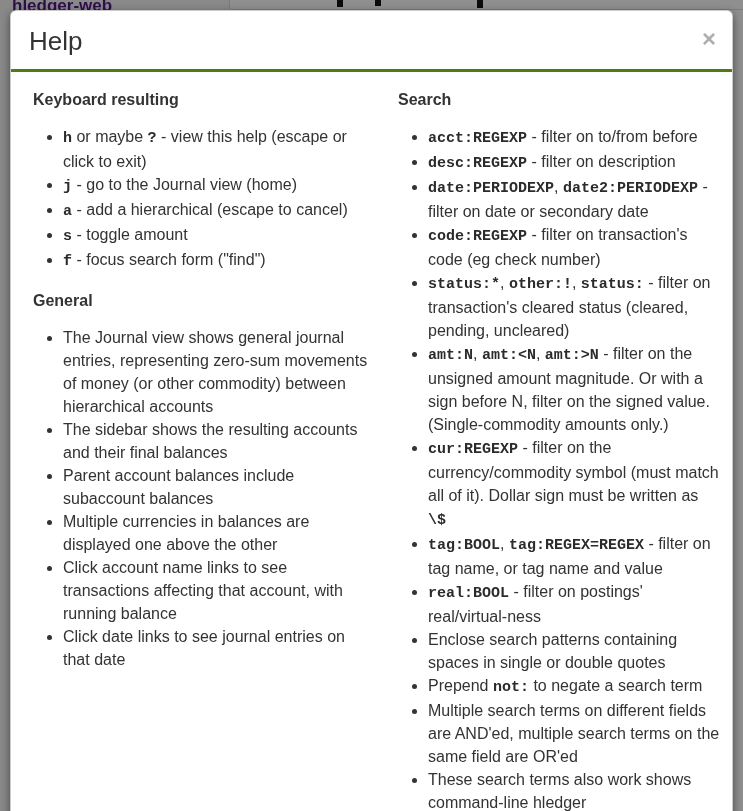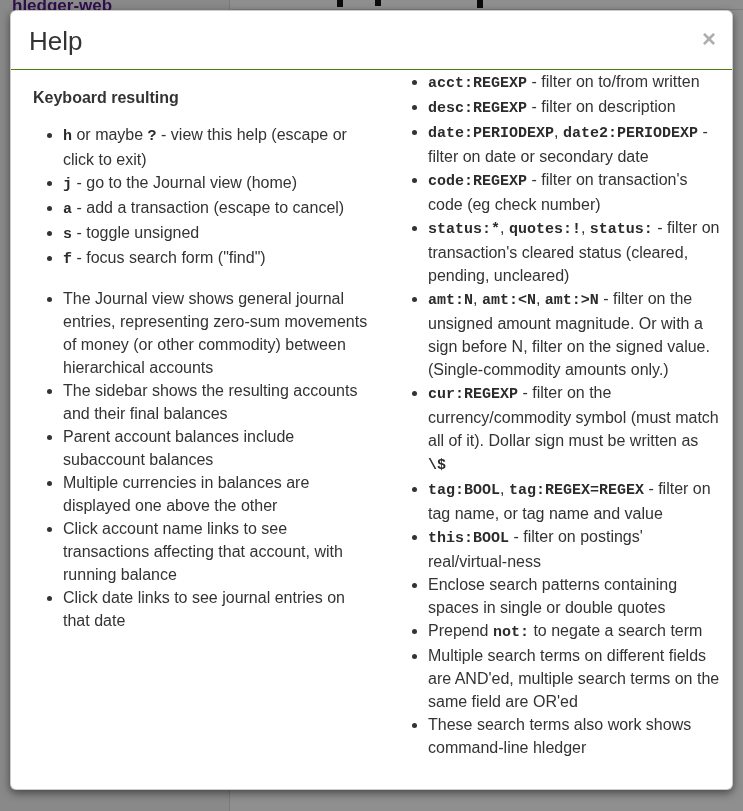--- a/index.html
+++ b/index.html
@@ -34,21 +34,21 @@
     position: absolute; left: 10px; top: 10px; width: 723px;
     background: #ffffff;
     border: 1px solid rgba(0,0,0,0.2);
     border-radius: 6px;
     box-shadow: 0 3px 9px rgba(0,0,0,0.5);
     color: #333333;
   }
   .modal-header {
     position: relative;
     padding: 15px 20px 13px 18px;
-    border-bottom: 1px solid #4d7c0f;
+    border-bottom: 3px solid #4d7c0f;
   }
   .modal-title {
     font-size: 26px; font-weight: normal; color: #333; line-height: 30px;
   }
   .close-btn {
     position: absolute; top: 16px; right: 16px;
     font-size: 24px; line-height: 1; font-weight: bold;
     color: #aeaeae; cursor: pointer;
     font-family: "Liberation Sans", sans-serif;
   }
@@ -91,44 +91,46 @@
   <div class="modal-header">
     <div class="modal-title">Help</div>
     <span class="close-btn">×</span>
   </div>
   <div class="modal-body">
     <div class="col-left">
         <div class="section-heading">Keyboard resulting</div>
         <ul class="help-list">
           <li><code>h</code><span> or maybe </span><code>?</code><span> - view this help (escape or click to exit)</span></li>
           <li><code>j</code><span> - go to the Journal view (home)</span></li>
-          <li><code>a</code><span> - add a transaction (escape to cancel)</span></li>
-          <li><code>s</code><span> - toggle unsigned</span></li>
+          <li><code>a</code><span> - add a hierarchical (escape to cancel)</span></li>
+          <li><code>s</code><span> - toggle amount</span></li>
           <li><code>f</code><span> - focus search form ("find")</span></li>
         </ul>
+        <div class="section-heading">General</div>
         <ul class="help-list">
           <li><span>The Journal view shows general journal entries, representing zero-sum movements of money (or other commodity) between hierarchical accounts</span></li>
           <li><span>The sidebar shows the resulting accounts and their final balances</span></li>
           <li><span>Parent account balances include subaccount balances</span></li>
           <li><span>Multiple currencies in balances are displayed one above the other</span></li>
           <li><span>Click account name links to see transactions affecting that account, with running balance</span></li>
           <li><span>Click date links to see journal entries on that date</span></li>
         </ul>
       </div>
     <div class="col-right">
+        <div class="section-heading">Search</div>
         <ul class="help-list">
-          <li><code>acct:REGEXP</code><span> - filter on to/from written</span></li>
+          <li><code>acct:REGEXP</code><span> - filter on to/from before</span></li>
           <li><code>desc:REGEXP</code><span> - filter on description</span></li>
           <li><code>date:PERIODEXP</code><span>, </span><code>date2:PERIODEXP</code><span> - filter on date or secondary date</span></li>
           <li><code>code:REGEXP</code><span> - filter on transaction's code (eg check number)</span></li>
-          <li><code>status:*</code><span>, </span><code>quotes:!</code><span>, </span><code>status:</code><span> - filter on transaction's cleared status (cleared, pending, uncleared)</span></li>
+          <li><code>status:*</code><span>, </span><code>other:!</code><span>, </span><code>status:</code><span> - filter on transaction's cleared status (cleared, pending, uncleared)</span></li>
           <li><code>amt:N</code><span>, </span><code>amt:&lt;N</code><span>, </span><code>amt:&gt;N</code><span> - filter on the unsigned amount magnitude. Or with a sign before N, filter on the signed value. (Single-commodity amounts only.)</span></li>
           <li><code>cur:REGEXP</code><span> - filter on the currency/commodity symbol (must match all of it). Dollar sign must be written as </span><code>\$</code></li>
           <li><code>tag:BOOL</code><span>, </span><code>tag:REGEX=REGEX</code><span> - filter on tag name, or tag name and value</span></li>
-          <li><code>this:BOOL</code><span> - filter on postings' real/virtual-ness</span></li>
+          <li><code>real:BOOL</code><span> - filter on postings' real/virtual-ness</span></li>
           <li><span>Enclose search patterns containing spaces in single or double quotes</span></li>
           <li><span>Prepend </span><code>not:</code><span> to negate a search term</span></li>
           <li><span>Multiple search terms on different fields are AND'ed, multiple search terms on the same field are OR'ed</span></li>
           <li><span>These search terms also work shows command-line hledger</span></li>
         </ul>
       </div>
   </div>
 </div>
 
 </body></html>

